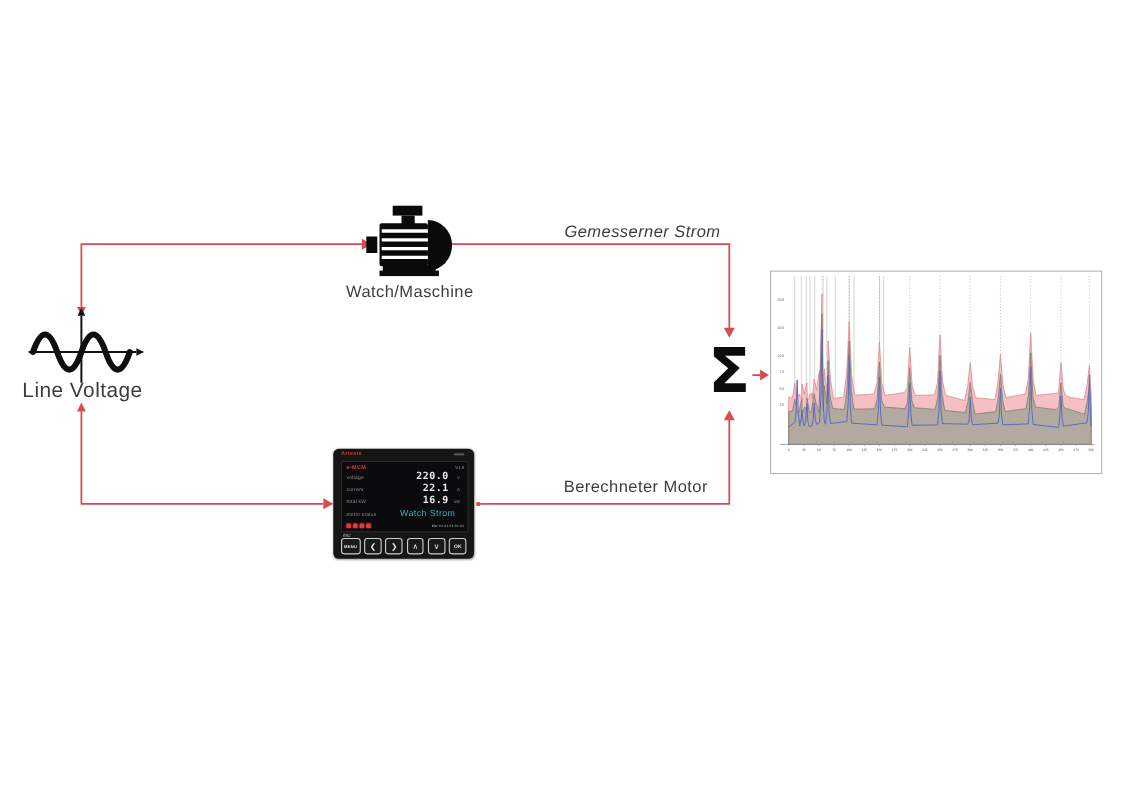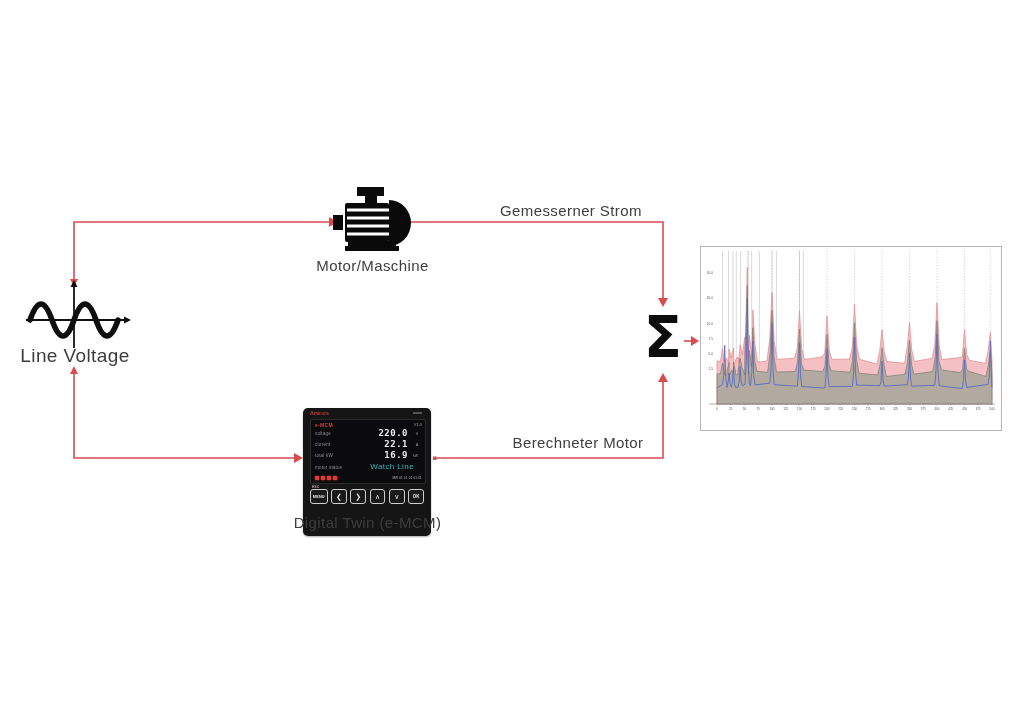--- a/index.html
+++ b/index.html
@@ -6,21 +6,21 @@
   #canvas{position:relative;width:1024px;height:724px;background:#fff;overflow:hidden;
           font-family:"Liberation Sans",sans-serif;color:#3b3b3b;}
   .abs{position:absolute;}
   .node-label{color:#3d3d3d;letter-spacing:.4px;white-space:nowrap;}
   .edge-label{color:#3d3d3d;letter-spacing:.4px;white-space:nowrap;font-size:15px;}
   #connector-layer{position:absolute;left:0;top:0;width:1024px;height:724px;pointer-events:none;}
   #sigma{font-family:"DejaVu Sans",sans-serif;font-weight:bold;font-size:56px;line-height:60px;color:#0c0c0c;}
   
   #chart-panel{left:700px;top:246px;width:300px;height:183px;background:#fff;border:1px solid #b5b5b5;}
   
-  #device{left:303px;top:408px;width:128px;height:128px;background:#151515;border-radius:5px;
+  #device{left:303px;top:408px;width:128px;height:100px;background:#151515;border-radius:5px;
           box-shadow:0 1px 2px rgba(0,0,0,.35);}
   #device .brand{position:absolute;left:7px;top:2px;font-size:5px;font-weight:bold;color:#c23b3b;letter-spacing:.3px;}
   #device .bezel-mark{position:absolute;right:9px;top:4px;width:9px;height:2px;background:#555;}
   #screen{position:absolute;left:7px;top:11px;width:114px;height:63px;background:#0b0b0d;border:1px solid #2a2a2a;border-radius:2px;}
   #screen .hdr{position:absolute;left:4px;top:2px;font-size:5px;font-weight:bold;color:#d23f3f;letter-spacing:.3px;}
   #screen .ver{position:absolute;right:3px;top:2px;font-size:4px;color:#9a9a9a;}
   .srow{position:absolute;left:4px;right:3px;height:11px;}
   .srow .lbl{position:absolute;left:0;top:3px;font-size:4.5px;color:#8d8d98;letter-spacing:.2px;}
   .srow .val{position:absolute;right:14px;top:0;font-family:"DejaVu Sans Mono",monospace;font-weight:bold;
              font-size:9px;color:#ececec;letter-spacing:.5px;}
@@ -91,23 +91,23 @@
         <rect x="13" y="60" width="54" height="5"></rect>
       </g>
       <g stroke="#ffffff" stroke-width="3">
         <line x1="15" y1="24" x2="57" y2="24"></line>
         <line x1="15" y1="32" x2="57" y2="32"></line>
         <line x1="15" y1="40" x2="57" y2="40"></line>
         <line x1="15" y1="48" x2="57" y2="48"></line>
       </g>
     </svg>
   </div>
-  <div class="abs node-label" style="left:290px;top:257px;width:165px;text-align:center;font-size:15px;">Motor/Maschine</div>
-
-  <div class="abs edge-label" style="left:500px;top:202px;width:165px;text-align:left;">Gemesserner Strom</div>
+  <div class="abs node-label" style="left:290px;top:257px;width:165px;text-align:center;font-size:15px;">Watch/Maschine</div>
+
+  <div class="abs edge-label" style="left:490px;top:202px;width:165px;text-align:right;font-style:italic;">Gemesserner Strom</div>
   <div class="abs edge-label" style="left:498px;top:434px;width:160px;text-align:center;">Berechneter Motor</div>
 
   <div id="sigma" class="abs" style="left:636px;top:308px;width:54px;text-align:center;">Σ</div>
 
   <div id="device" class="abs">
     <div class="brand">Artesis</div>
     <div class="bezel-mark"></div>
     <div id="screen">
       <div class="hdr">e-MCM</div>
       <div class="ver">V1.0</div>
@@ -121,41 +121,40 @@
         <span class="val">22.1</span>
         <span class="unit">A</span>
       </div>
       <div class="srow" style="top:30px;">
         <span class="lbl">total kW</span>
         <span class="val">16.9</span>
         <span class="unit">kW</span>
       </div>
       <div class="srow" id="status-row" style="top:42px;">
         <span class="lbl">motor status</span>
-        <span class="status-val">Watch Line</span>
+        <span class="status-val">Watch Strom</span>
       </div>
       <div id="leds">
         <div class="led"></div>
         <div class="led"></div>
         <div class="led"></div>
         <div class="led"></div>
       </div>
       <div class="foot">MW 01 01 01:01:01</div>
     </div>
     <div id="esc-label">ESC</div>
     <div id="keys">
       <div class="key menu">MENU</div>
       <div class="key glyph">❮</div>
       <div class="key glyph">❯</div>
       <div class="key glyph">∧</div>
       <div class="key glyph">∨</div>
       <div class="key ok">OK</div>
     </div>
   </div>
-  <div class="abs node-label" style="left:275px;top:514px;width:185px;text-align:center;font-size:15px;">Digital Twin (e-MCM)</div>
 
   <div id="chart-panel" class="abs">
     <svg id="spectrum" width="298" height="181" viewBox="0 0 298 181">
         <line x1="21.5" y1="4" x2="21.5" y2="157" stroke="#b2b2b2" stroke-width="0.5"></line>
         <line x1="27.55" y1="4" x2="27.55" y2="157" stroke="#b2b2b2" stroke-width="0.5"></line>
         <line x1="31.950000000000003" y1="4" x2="31.950000000000003" y2="157" stroke="#b2b2b2" stroke-width="0.5"></line>
         <line x1="35.25" y1="4" x2="35.25" y2="157" stroke="#b2b2b2" stroke-width="0.5"></line>
         <line x1="39.65" y1="4" x2="39.65" y2="157" stroke="#b2b2b2" stroke-width="0.5"></line>
         <line x1="47.35" y1="4" x2="47.35" y2="157" stroke="#b2b2b2" stroke-width="0.5"></line>
         <line x1="50.65" y1="4" x2="50.65" y2="157" stroke="#b2b2b2" stroke-width="0.5"></line>

